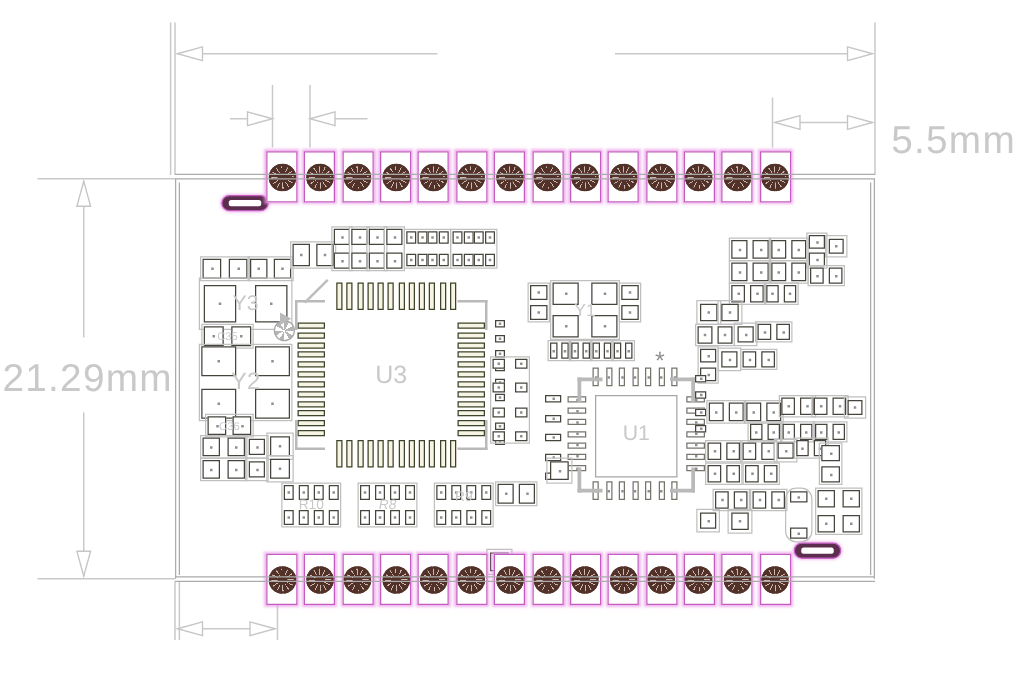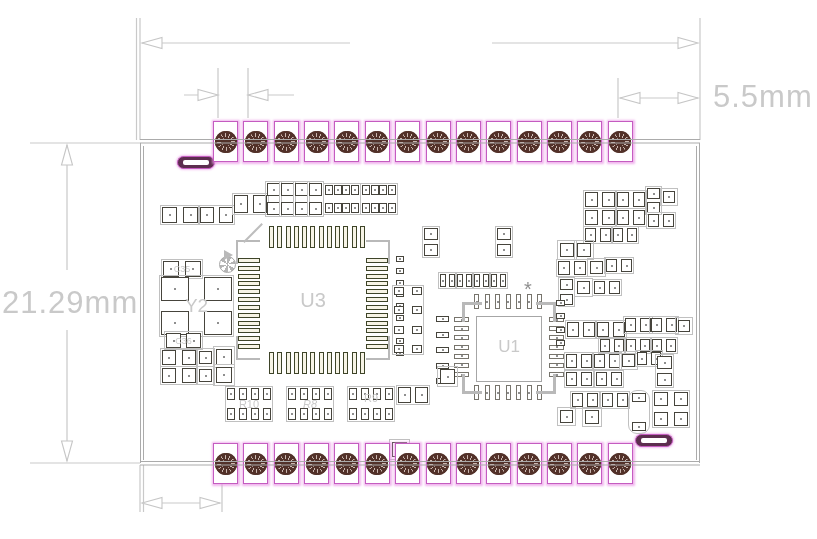--- a/index.html
+++ b/index.html
@@ -88,20 +88,30 @@
       </div>
       <div class="part" style="left: 200px; top: 207px; width: 33px; height: 16px;">
         <div class="silk" style="left: -2px; top: -2px; width: 37px; height: 20px;"></div>
         <div class="pp dk" style="left: 0px; top: 0px; width: 14px; height: 16px;">
           <i></i>
         </div>
         <div class="pp dk" style="left: 19px; top: 0px; width: 14px; height: 16px;">
           <i></i>
         </div>
       </div>
+      <div class="part" style="left: 161px; top: 224px; width: 71px; height: 38px;">
+        <div class="silk" style="left: -2px; top: -2px; width: 75px; height: 42px;"></div>
+        <div class="pp dk" style="left: 2px; top: 4px; width: 26px; height: 30px;">
+          <i></i>
+        </div>
+        <div class="pp dk" style="left: 43px; top: 4px; width: 26px; height: 30px;">
+          <i></i>
+        </div>
+        <div class="lbl" style="font-size: 17px;">Y3</div>
+      </div>
       <div class="part" style="left: 163px; top: 261px; width: 38px; height: 16px;">
         <div class="silk" style="left: -2px; top: -2px; width: 42px; height: 20px;"></div>
         <div class="pp dk" style="left: 0px; top: 0px; width: 16px; height: 16px;">
           <i></i>
         </div>
         <div class="pp dk" style="left: 22px; top: 0px; width: 16px; height: 16px;">
           <i></i>
         </div>
         <div class="lbl" style="font-size: 9px;">C35</div>
       </div>
@@ -367,20 +377,36 @@
       </div>
       <div class="part" style="left: 424px; top: 228px; width: 14px; height: 28px;">
         <div class="silk" style="left: -2px; top: -2px; width: 18px; height: 32px;"></div>
         <div class="pp dk" style="left: 0px; top: 0px; width: 14px; height: 12px;">
           <i></i>
         </div>
         <div class="pp dk" style="left: 0px; top: 16px; width: 14px; height: 12px;">
           <i></i>
         </div>
       </div>
+      <div class="part" style="left: 442px; top: 226px; width: 52px; height: 44px;">
+        <div class="silk" style="left: -2px; top: -2px; width: 56px; height: 48px;"></div>
+        <div class="pp dk" style="left: 0px; top: 0px; width: 21px; height: 18px;">
+          <i></i>
+        </div>
+        <div class="pp dk" style="left: 31px; top: 0px; width: 21px; height: 18px;">
+          <i></i>
+        </div>
+        <div class="pp dk" style="left: 0px; top: 26px; width: 21px; height: 18px;">
+          <i></i>
+        </div>
+        <div class="pp dk" style="left: 31px; top: 26px; width: 21px; height: 18px;">
+          <i></i>
+        </div>
+        <div class="lbl" style="font-size: 14px;">Y1</div>
+      </div>
       <div class="part" style="left: 497px; top: 228px; width: 14px; height: 28px;">
         <div class="silk" style="left: -2px; top: -2px; width: 18px; height: 32px;"></div>
         <div class="pp dk" style="left: 0px; top: 0px; width: 14px; height: 12px;">
           <i></i>
         </div>
         <div class="pp dk" style="left: 0px; top: 16px; width: 14px; height: 12px;">
           <i></i>
         </div>
       </div>
       <div class="part" style="left: 440px; top: 274px; width: 15px; height: 13px;">
@@ -1091,15 +1117,15 @@
 
   <svg class="layer" width="817" height="539" viewBox="0 0 817 539">
     <g stroke="#ababab" stroke-width="1" fill="none">
       <path d="M140,139.5 H700 M140,143 H700"></path>
       <path d="M140,461.5 H700 M140,465 H700"></path>
       <path d="M140.5,143 V463 M143.5,146 V460"></path>
       <path d="M699.5,143 V463 M696.5,146 V460"></path>
     </g>
   </svg>
 
-  <div class="dimtext" style="left:713px;top:79px;font-size:31px;">5.5mm</div>
+  <div class="dimtext" style="left:713px;top:94px;font-size:31px;">5.5mm</div>
   <div class="dimtext" style="left:2px;top:285px;font-size:31px;">21.29mm</div>
 </div>
 
 </body></html>

